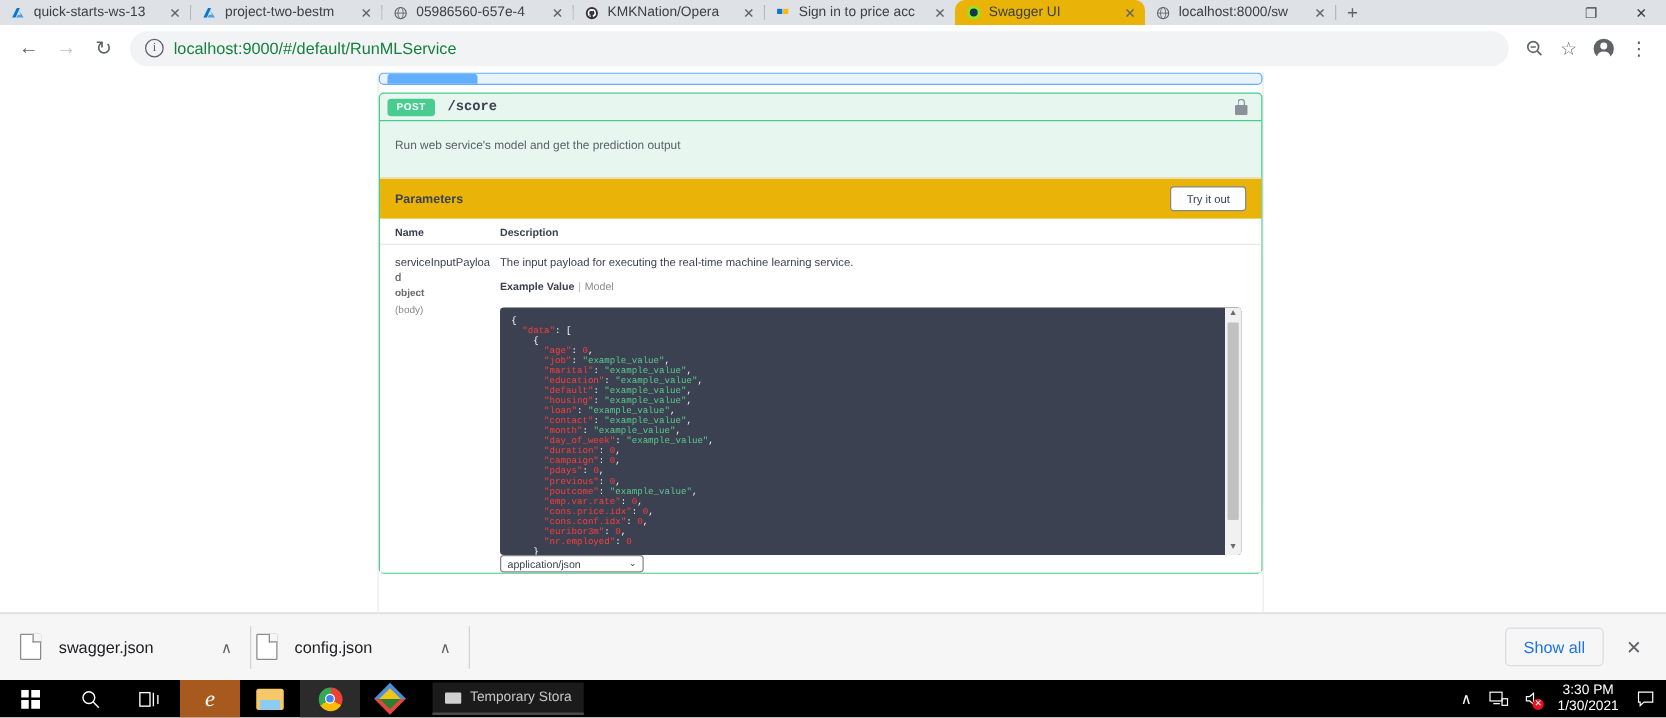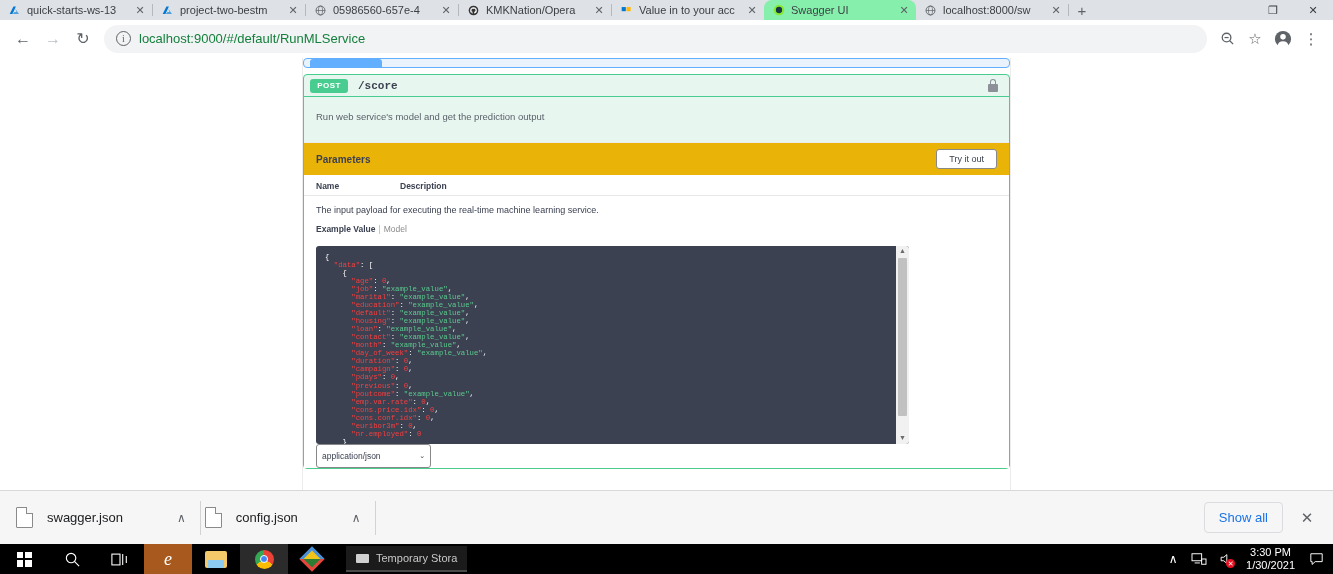--- a/index.html
+++ b/index.html
@@ -19,21 +19,21 @@
   }
   .tab {
     height: 20px; display: flex; align-items: center;
     padding: 0 6px 0 8px; gap: 6px;
     font-size: 11px; color: #3c4043;
     border-top-left-radius: 8px; border-top-right-radius: 8px;
     position: relative; overflow: hidden;
     flex: 0 0 auto;
   }
   .tab.inactive { width: 152px; background: #dee1e6; }
-  .tab.active { width: 152px; background: #86efac; }
+  .tab.active { width: 152px; background: #eab308; }
   .tab .favicon {
     width: 13px; height: 13px; flex: 0 0 13px;
     display: flex; align-items: center; justify-content: center;
   }
   .tab .tabtitle {
     flex: 1 1 auto; white-space: nowrap; overflow: hidden;
     font-size: 11px; line-height: 20px;
   }
   .tab .tabclose {
     flex: 0 0 12px; width: 12px; height: 12px;
@@ -193,21 +193,21 @@
     align-items: center; justify-content: space-between;
   }
   .sb-arrow { font-size: 7px; color: #6b6b6b; line-height: 10px; height: 11px; }
   .sb-thumb {
     position: absolute; left: 2px; top: 12px; width: 9px; height: 158px;
     background: #c1c1c1; border-radius: 1px;
   }
 
   .content-type-label { font-size: 8px; color: #3b4151; margin: 7px 0 3px 0; }
   .content-type-select {
-    width: 115px; height: 24px; border: 1px solid #888;
+    width: 115px; height: 14px; border: 1px solid #888;
     border-radius: 3px; background: #fff;
     display: flex; align-items: center; justify-content: space-between;
     padding: 0 5px; font-size: 8.5px; color: #3b4151;
   }
   .caret { font-size: 7px; color: #3b4151; }
 
   
   .downloads-bar {
     position: absolute; left: 0; top: 490px; width: 1333px; height: 54px;
     background: #f6f6f6; border-top: 1px solid #d8d8d8;
@@ -358,21 +358,21 @@
       <span class="tabclose">✕</span>
     </div>
     <div class="tab-sep"></div>
     <div class="tab inactive">
       <span class="favicon">
         <svg width="11" height="11" viewBox="0 0 16 16">
             <rect x="1" y="3" width="6" height="6" fill="#0078d4"></rect>
             <rect x="8" y="3" width="6" height="6" fill="#ffb900"></rect>
           </svg>
       </span>
-      <span class="tabtitle">Value in to your acc</span>
+      <span class="tabtitle">Sign in to price acc</span>
       <span class="tabclose">✕</span>
     </div>
     <div class="tab active">
       <span class="favicon">
         <svg width="12" height="12" viewBox="0 0 16 16">
             <circle cx="8" cy="8" r="7" fill="#85ea2d"></circle>
             <circle cx="8" cy="8" r="4.2" fill="#173647"></circle>
           </svg>
       </span>
       <span class="tabtitle">Swagger UI</span>
@@ -447,20 +447,25 @@
           <span class="params-title">Parameters</span>
           <button class="tryout-btn">Try it out</button>
         </div>
 
         <div class="params-table-head">
           <span class="col-name">Name</span>
           <span class="col-desc">Description</span>
         </div>
 
         <div class="param-row">
+          <div class="param-left">
+            <div class="param-name">serviceInputPayload</div>
+            <div class="param-type">object</div>
+            <div class="param-in">(body)</div>
+          </div>
           <div class="param-right">
             <div class="param-desc">The input payload for executing the real-time machine learning service.</div>
 
             <div class="example-tabs">
               <span class="active-tab">Example Value</span><span class="sep">|</span><span class="inactive-tab">Model</span>
             </div>
 
             <div class="code-wrap">
               <div class="code-body" id="json-code"><span class="p">{</span>
   <span class="k">"data"</span><span class="p">: [</span>

